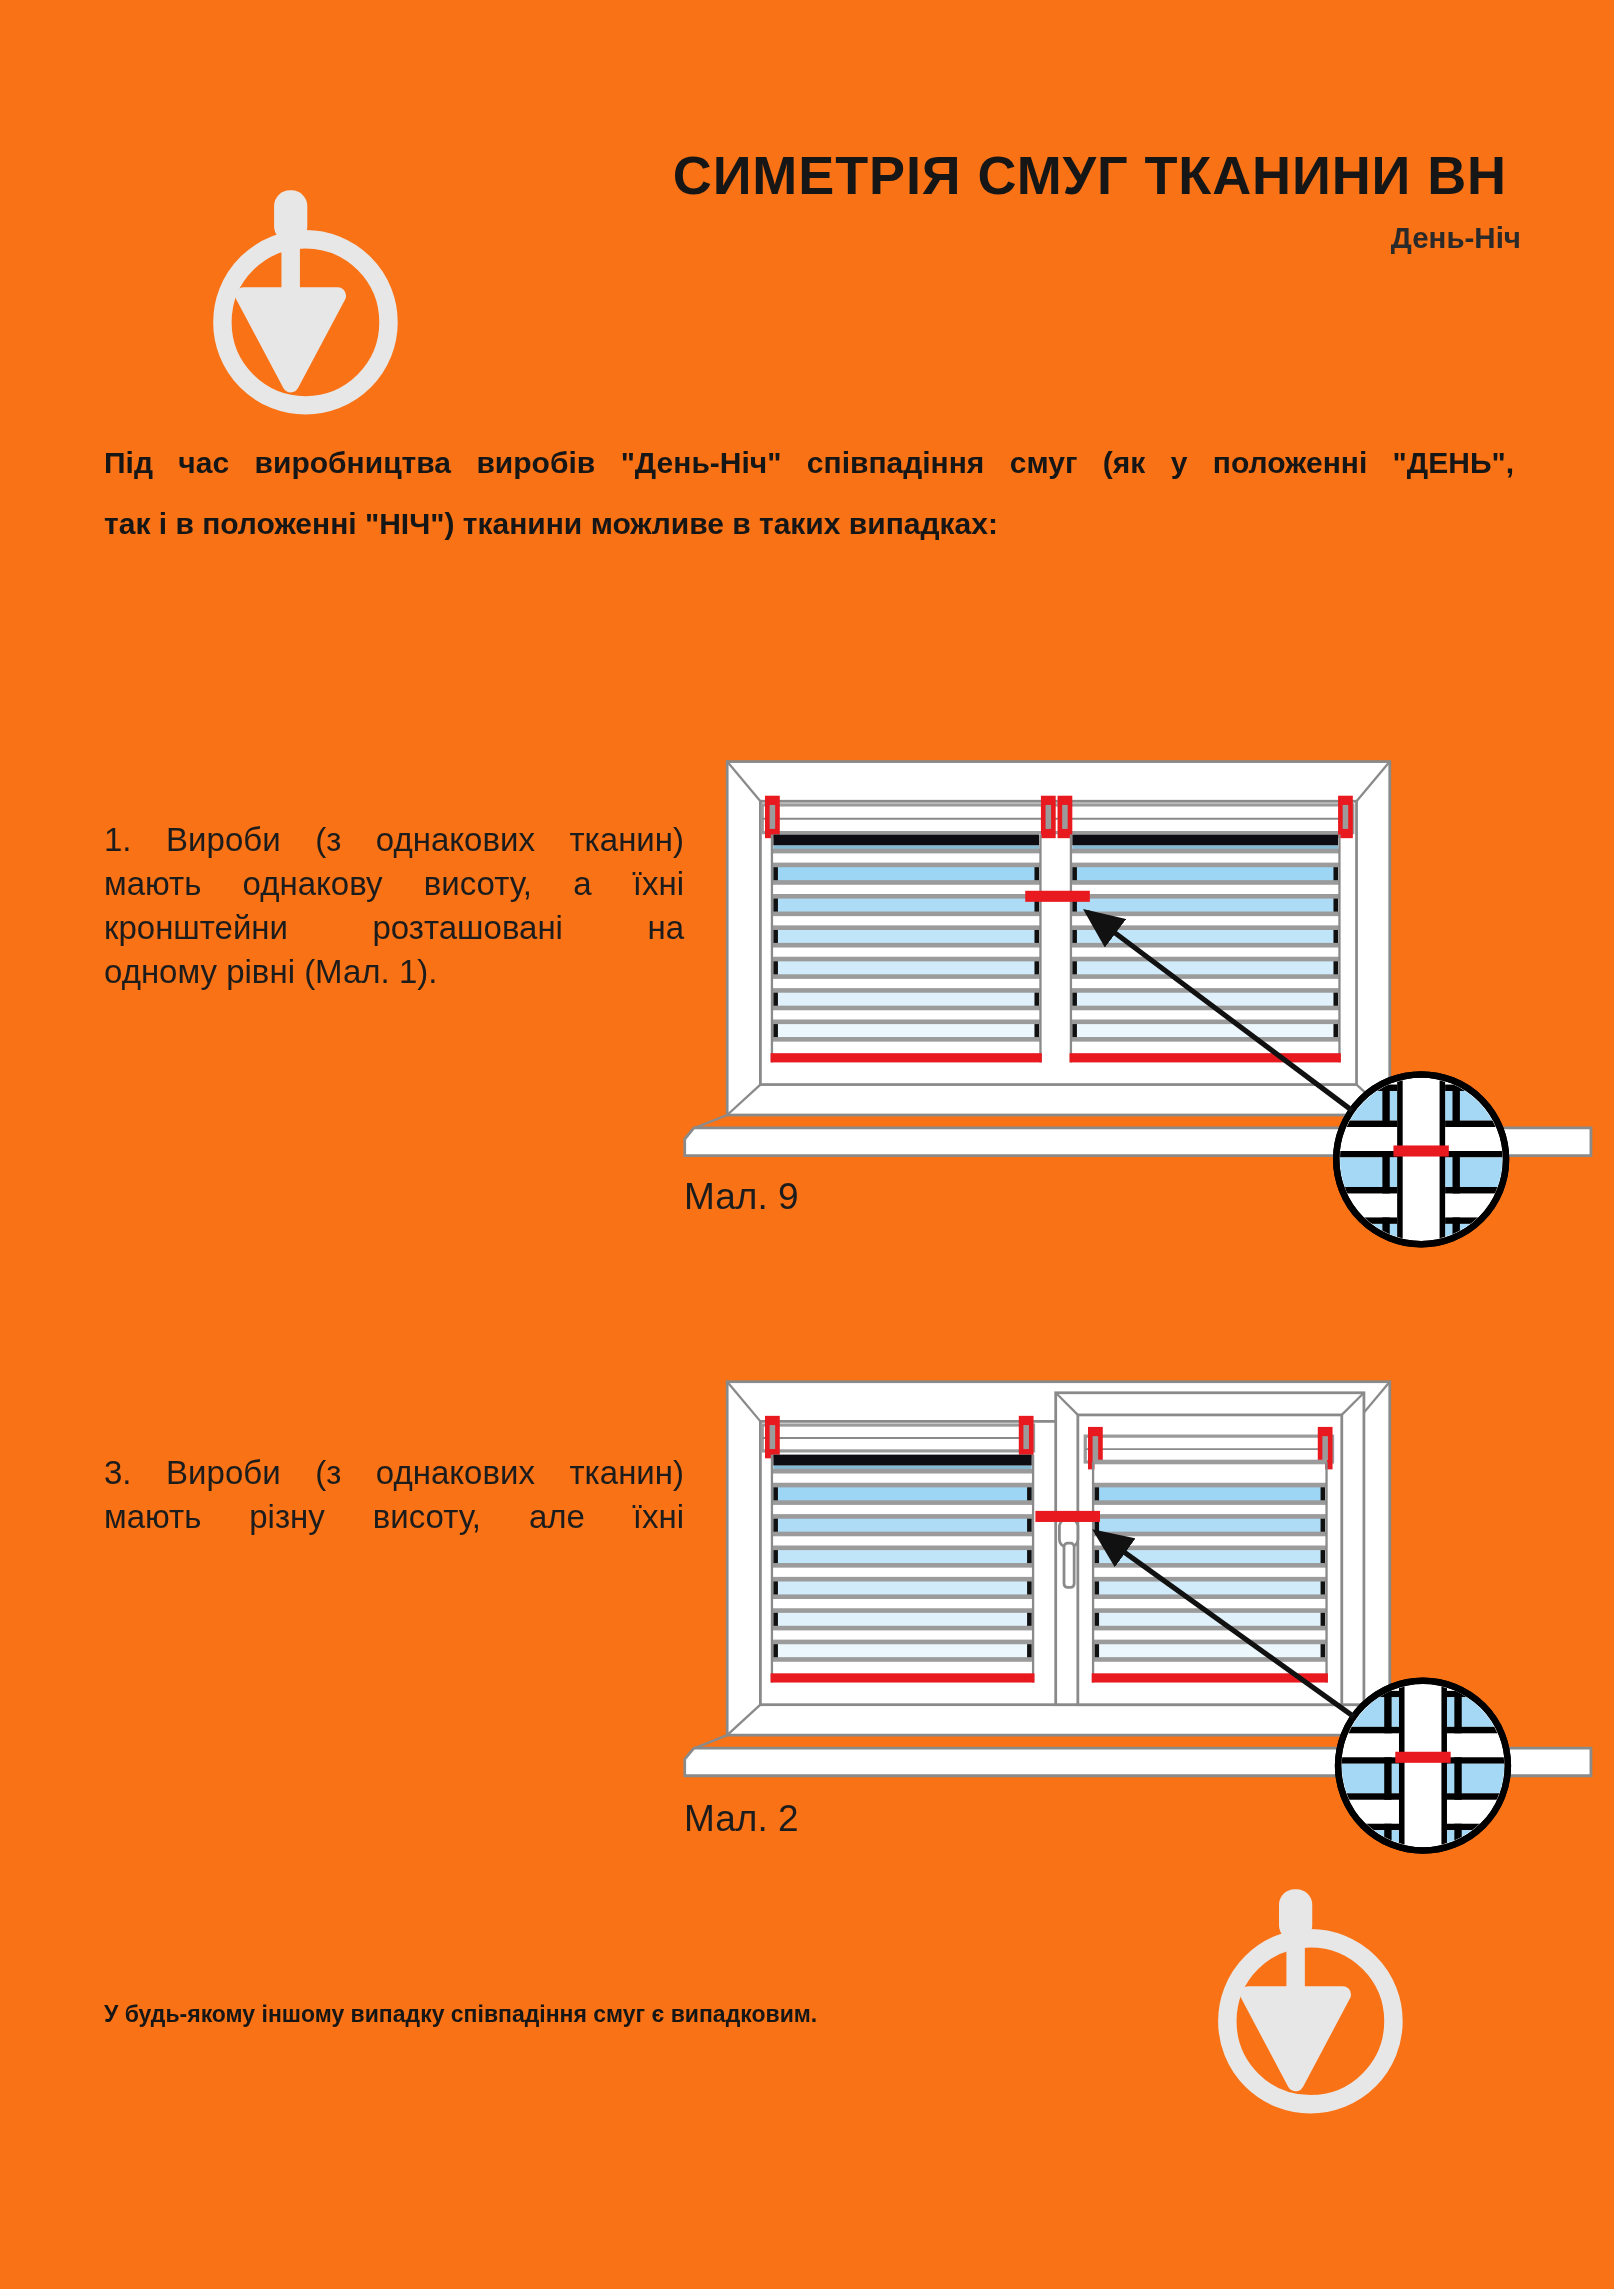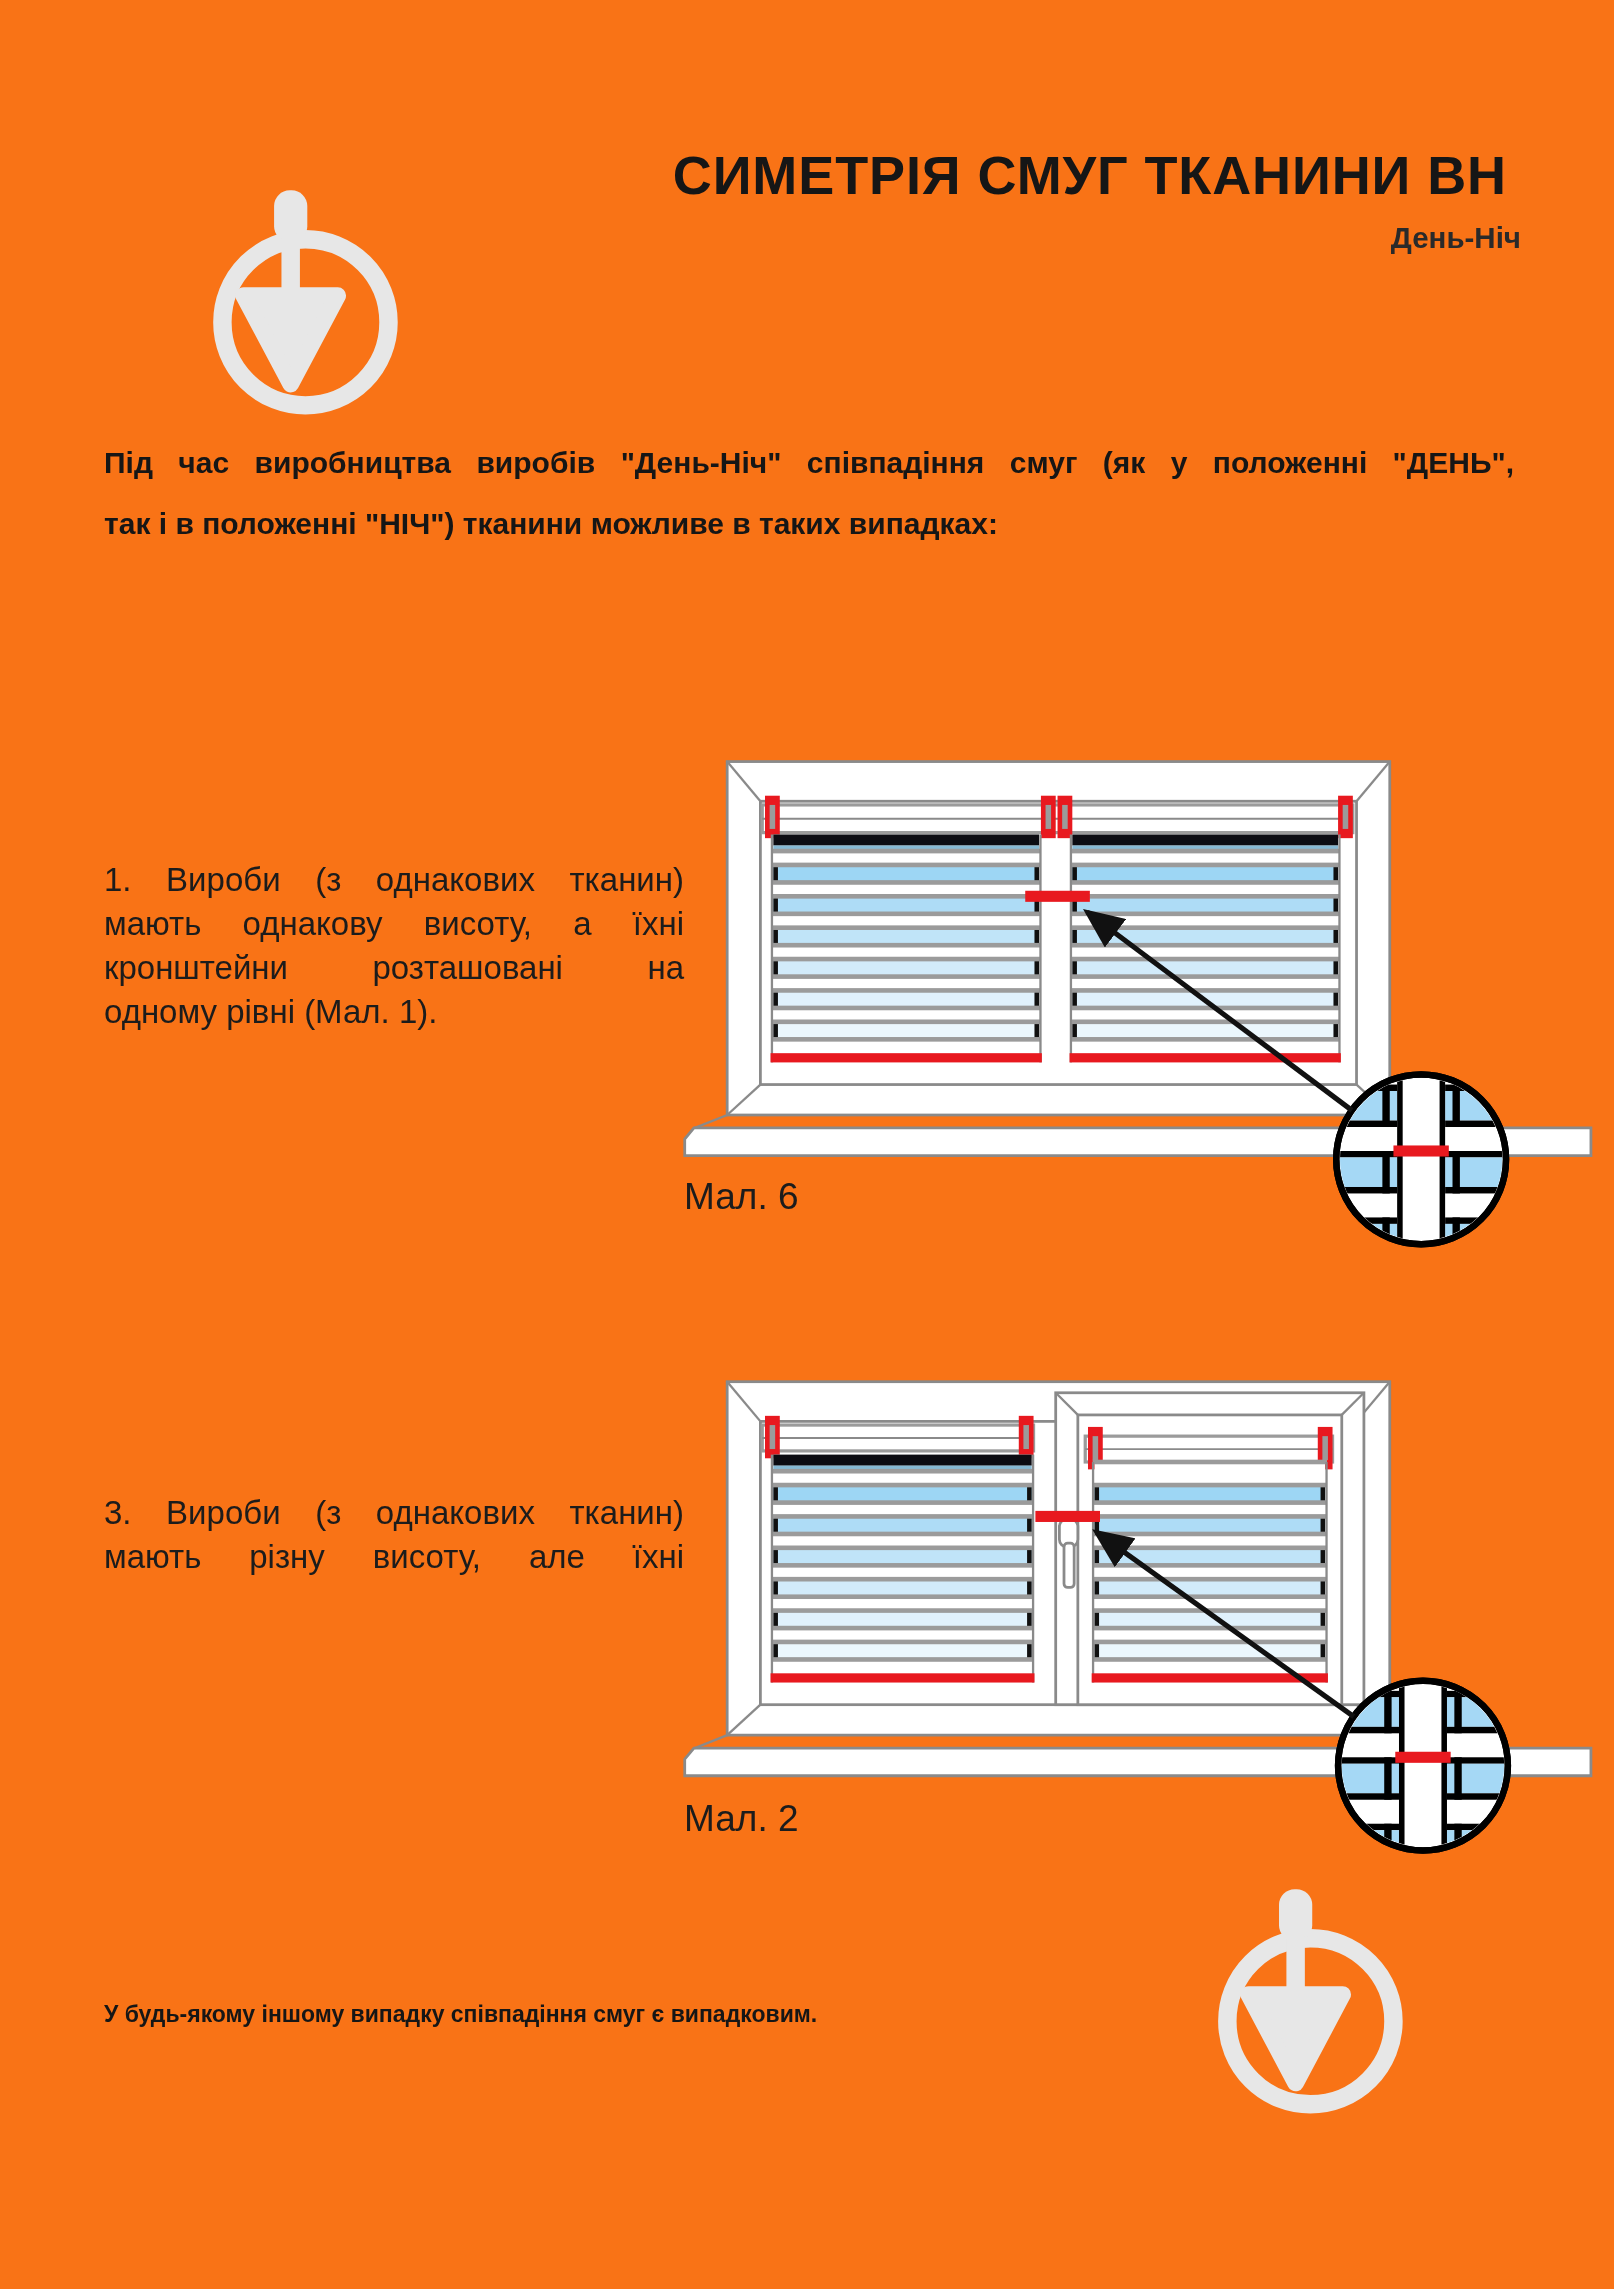--- a/index.html
+++ b/index.html
@@ -3,21 +3,21 @@
 <meta charset="utf-8">
 <style>
   html,body{margin:0;padding:0;background:#fff;}
   .page{position:relative;width:1614px;height:2290px;background:#f97316;overflow:hidden;
         font-family:"Liberation Sans","DejaVu Sans",sans-serif;color:#161616;}
   .abs{position:absolute;}
   .txt{z-index:2;}
   .title{top:144px;right:107px;font-size:54px;font-weight:700;letter-spacing:0.9px;white-space:nowrap;}
   .subtitle{top:221px;right:93px;font-size:29.5px;font-weight:700;color:#2a2a2a;white-space:nowrap;}
   .intro{left:104px;top:432px;width:1410px;font-size:30px;font-weight:700;line-height:61px;}
-  .point{left:104px;width:580px;font-size:33px;font-weight:400;line-height:44px;color:#1c1c1c;margin-top:40px;}
+  .point{left:104px;width:580px;font-size:33px;font-weight:400;line-height:44px;color:#1c1c1c;}
   .p1{top:818px;}
   .p2{top:1451px;}
   .jl{text-align:justify;text-align-last:justify;}
   .caption{font-size:37px;font-weight:400;color:#1c1c1c;white-space:nowrap;}
   .cap1{left:684px;top:1176px;}
   .cap2{left:684px;top:1798px;}
   .footer{left:104px;top:2001px;font-size:23px;font-weight:700;white-space:nowrap;}
   svg.art{position:absolute;left:0;top:0;z-index:0;}
 </style>
 </head>
@@ -387,19 +387,19 @@
       <div class="jl">мають однакову висоту, а їхні</div>
       <div class="jl">кронштейни розташовані на</div>
       <div>одному рівні (Мал. 1).</div>
     </div>
 
   <div class="abs txt point p2">
       <div class="jl">3. Вироби (з однакових тканин)</div>
       <div class="jl">мають різну висоту, але їхні</div>
     </div>
 
-  <div class="abs txt caption cap1">Мал. 6</div>
+  <div class="abs txt caption cap1">Мал. 9</div>
 
   <div class="abs txt caption cap2">Мал. 2</div>
 
   <div class="abs txt footer">У будь-якому іншому випадку співпадіння смуг є випадковим.</div>
 </div>
 
 
 </body></html>

